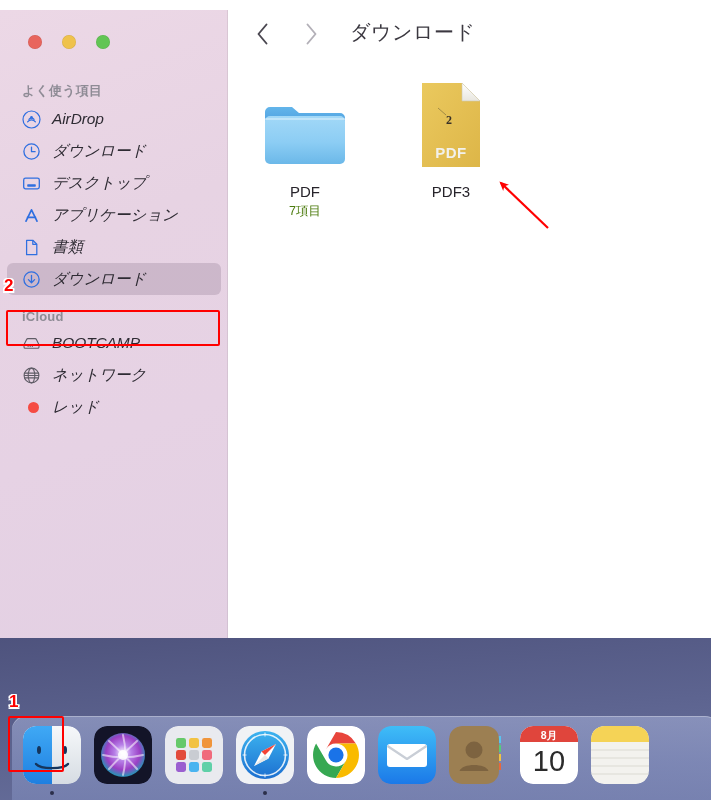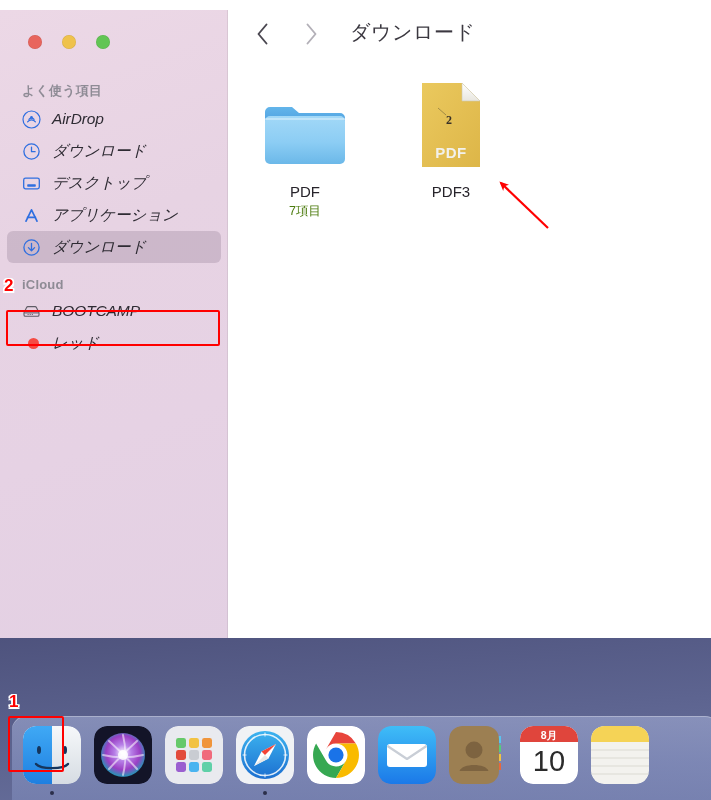--- a/index.html
+++ b/index.html
@@ -183,20 +183,29 @@
       <div class="sb-item">
         <span class="sb-icon">
           <svg width="19" height="19" viewBox="0 0 19 19">
             <path d="M4 15.2L9.5 3.8l5.5 11.4" fill="none" stroke="#2f6fe0" stroke-width="1.7" stroke-linecap="round" stroke-linejoin="round"></path>
             <path d="M5.6 11.3h7.8" stroke="#2f6fe0" stroke-width="1.7" stroke-linecap="round"></path>
           </svg>
         </span>
         <span class="sb-label">アプリケーション</span>
       </div>
 
+      <div class="sb-item">
+        <span class="sb-icon">
+          <svg width="19" height="19" viewBox="0 0 19 19">
+            <path d="M4.6 2.3h6.2l4 4v10.4H4.6z" fill="none" stroke="#2f6fe0" stroke-width="1.25" stroke-linejoin="round"></path>
+            <path d="M10.8 2.3v4h4" fill="none" stroke="#2f6fe0" stroke-width="1.25" stroke-linejoin="round"></path>
+          </svg>
+        </span>
+        <span class="sb-label">書類</span>
+      </div>
 
       <div class="sb-item selected">
         <span class="sb-icon">
           <svg width="19" height="19" viewBox="0 0 19 19">
             <circle cx="9.5" cy="9.5" r="7.6" fill="none" stroke="#2f6fe0" stroke-width="1.3"></circle>
             <path d="M9.5 5.3v7.4M6.4 9.6l3.1 3.1 3.1-3.1" fill="none" stroke="#2f6fe0" stroke-width="1.3" stroke-linecap="round" stroke-linejoin="round"></path>
           </svg>
         </span>
         <span class="sb-label">ダウンロード</span>
       </div>
@@ -209,20 +218,30 @@
         <span class="sb-icon">
           <svg width="19" height="19" viewBox="0 0 19 19">
             <path d="M2 10.8 4.6 5.4a1.4 1.4 0 0 1 1.25-.8h7.3a1.4 1.4 0 0 1 1.25.8L17 10.8v2.1a1.3 1.3 0 0 1-1.3 1.3H3.3A1.3 1.3 0 0 1 2 12.9z" fill="none" stroke="#5f5c66" stroke-width="1.1" stroke-linejoin="round"></path>
             <path d="M2.2 10.9h14.6" stroke="#5f5c66" stroke-width="1.1"></path>
             <path d="M5.6 12.5h5.2" stroke="#5f5c66" stroke-width="1.2" stroke-dasharray="1 1.1"></path>
           </svg>
         </span>
         <span class="sb-label">BOOTCAMP</span>
       </div>
 
+      <div class="sb-item">
+        <span class="sb-icon">
+          <svg width="19" height="19" viewBox="0 0 19 19">
+            <circle cx="9.5" cy="9.5" r="7.4" fill="none" stroke="#5f5c66" stroke-width="1.1"></circle>
+            <ellipse cx="9.5" cy="9.5" rx="3.3" ry="7.4" fill="none" stroke="#5f5c66" stroke-width="1.1"></ellipse>
+            <path d="M2.3 7.1h14.4M2.3 11.9h14.4M2.1 9.5h14.8" stroke="#5f5c66" stroke-width="1.1"></path>
+          </svg>
+        </span>
+        <span class="sb-label">ネットワーク</span>
+      </div>
 
 
       <div class="sb-item">
         <span class="sb-icon">
           <span class="tag-dot"></span>
         </span>
         <span class="sb-label">レッド</span>
       </div>
 
     </div>

